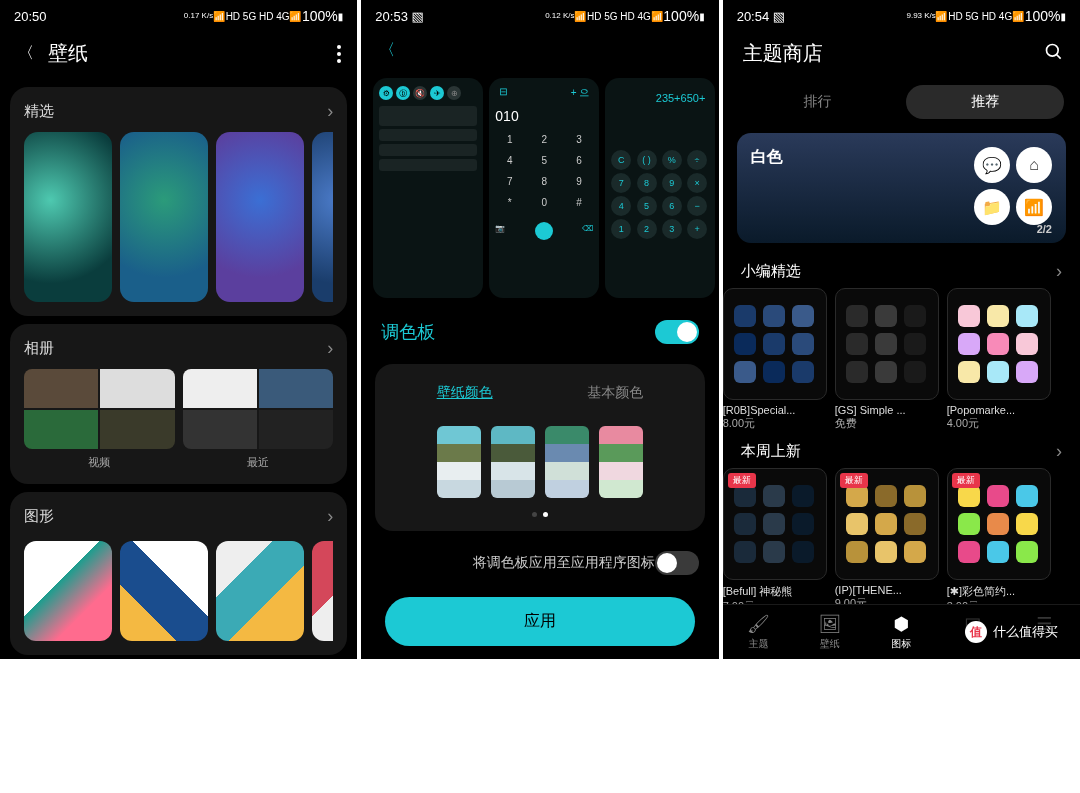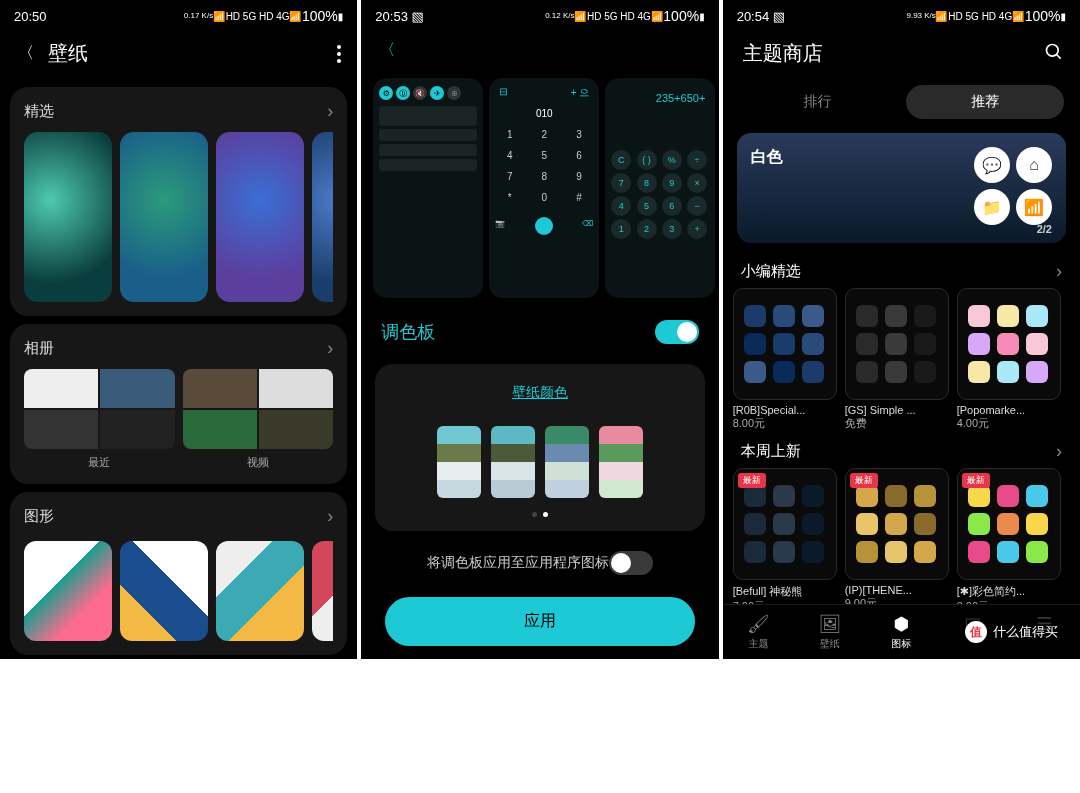--- a/index.html
+++ b/index.html
@@ -42,21 +42,21 @@
 .sh4 { background: linear-gradient(135deg, #d4475a 40%, #eee 40%); }
 
 
 .preview-row { display: flex; gap: 6px; padding: 6px 12px; overflow: hidden; }
 .prev-card { width: 110px; height: 220px; background: #0a1414; border-radius: 14px; flex-shrink: 0; padding: 8px 6px; font-size: 8px; }
 .qs-row { display: flex; gap: 3px; margin-bottom: 6px; }
 .qs { width: 14px; height: 14px; border-radius: 50%; background: #1cc9d4; display:flex; align-items:center; justify-content:center; font-size:8px; color:#000;}
 .qs.off { background: #2a3535; color:#888; }
 .notif { background: #1a2424; height: 12px; border-radius: 3px; margin: 3px 0; }
 .calc-disp { text-align: right; color: #1cc9d4; font-size: 11px; padding: 6px 4px; }
-.calc-010 { text-align: center; color: #fff; font-size: 10px; margin: 8px 0; }
+.calc-010 { color: #fff; font-size: 14px; margin: 8px 0; }
 .keypad { display: grid; grid-template-columns: repeat(3, 1fr); gap: 6px; font-size: 10px; text-align: center; color: #ccc; }
 .keypad div{ padding:2px 0;}
 .call-btn { width: 18px; height: 18px; background: #1cc9d4; border-radius: 50%; margin: 6px auto 0; }
 .calc-keys { display: grid; grid-template-columns: repeat(4, 1fr); gap: 3px; margin-top:40px;}
 .calc-keys div { width: 20px; height: 20px; border-radius: 50%; background: #1a2a2a; color: #1cc9d4; font-size: 9px; display: flex; align-items: center; justify-content: center; }
 
 .palette-head { display: flex; align-items: center; justify-content: space-between; padding: 16px 20px; }
 .palette-title { color: #1cc9d4; font-size: 18px; }
 .toggle { width: 44px; height: 24px; background: #1cc9d4; border-radius: 12px; position: relative; }
 .toggle::after { content: ''; position: absolute; right: 2px; top: 2px; width: 20px; height: 20px; background: #fff; border-radius: 50%; }
@@ -69,33 +69,33 @@
 .tab.active { color: #1cc9d4; text-decoration: underline; }
 .swatches { display: flex; gap: 10px; justify-content: center; margin-top: 18px; }
 .swatch { width: 44px; }
 .sbar { height: 18px; }
 .swatch .sbar:first-child { border-radius: 6px 6px 0 0; }
 .swatch .sbar:last-child { border-radius: 0 0 6px 6px; }
 .dots { display: flex; gap: 6px; justify-content: center; margin-top: 14px; }
 .dot { width: 5px; height: 5px; border-radius: 50%; background: #444; }
 .dot.active { background: #fff; }
 
-.opt-row { display: flex; align-items: center; justify-content: center; padding: 16px 20px; color: #ccc; font-size: 14px; }
+.opt-row { display: flex; align-items: center; justify-content: flex-end; padding: 16px 20px; color: #ccc; font-size: 14px; }
 .apply-btn { background: #1cc9d4; color: #000; text-align: center; padding: 14px; border-radius: 26px; margin: 6px 24px 14px; font-size: 16px; font-weight: 500; }
 
 
 .store-tabs { display: flex; padding: 6px 16px; gap: 10px; }
 .store-tab { flex: 1; text-align: center; padding: 8px; font-size: 14px; color: #888; border-radius: 18px; }
 .store-tab.active { background: #2a2a2a; color: #fff; }
 .banner { margin: 8px 14px; height: 110px; background: linear-gradient(#2a3a5a, #0a1a2a); border-radius: 14px; position: relative; padding: 14px; color: #fff; font-size: 16px; font-weight: bold; }
 .banner-icons { position: absolute; right: 14px; top: 14px; display: grid; grid-template-columns: 1fr 1fr; gap: 6px; }
 .bicon { width: 36px; height: 36px; background: #fff; border-radius: 50%; display:flex; align-items:center; justify-content:center; color:#333; font-size:16px;}
 .pager { position: absolute; right: 14px; bottom: 8px; font-size: 11px; color: #ccc; }
 .sec-row { display: flex; justify-content: space-between; align-items: center; padding: 10px 18px 6px; font-size: 15px; font-weight: 500; }
-.theme-row { display: flex; gap: 8px; padding: 0 10px; overflow: hidden; }
+.theme-row { display: flex; gap: 8px; padding: 0 0; overflow: hidden; }
 .theme-item { width: 104px; flex-shrink: 0; }
 .theme-thumb { width: 104px; height: 112px; border-radius: 10px; background: #0a0a0a; border: 1px solid #2a2a2a; position: relative; overflow:hidden; display:grid; grid-template-columns:repeat(3,1fr); gap:6px; padding:10px; align-content:center;}
 .ticon { width:22px; height:22px; border-radius:6px; }
 .theme-name { font-size: 11px; color: #ddd; margin-top: 4px; white-space: nowrap; overflow: hidden; text-overflow: ellipsis; }
 .theme-price { font-size: 11px; color: #aaa; }
 .badge { position: absolute; top: 4px; left: 4px; background: #e8354a; font-size: 9px; padding: 1px 5px; border-radius: 3px; color:#fff; z-index:2;}
 .bottom-nav { position: absolute; bottom: 0; left: 0; right: 0; display: flex; background: #000; padding: 8px 0; border-top: 1px solid #1a1a1a; }
 .nav-item { flex: 1; text-align: center; font-size: 10px; color: #888; }
 .nav-item.active { color: #fff; }
 .nav-icon { font-size: 18px; display: block; margin-bottom: 2px; }
@@ -142,35 +142,35 @@
   </div>
 
   <div class="card">
     <div class="section-head">
       <span class="section-title">相册</span>
       <span class="chevron">›</span>
     </div>
     <div class="album-row">
       <div class="album-item">
         <div class="album-grid">
+            <div style="background:#5a4a3a"></div>
+            <div style="background:#ddd"></div>
+            <div style="background:#2a6a3a"></div>
+            <div style="background:#3a3a2a"></div>
+          </div>
+        <div class="album-label">视频</div>
+      </div>
+      <div class="album-item">
+        <div class="album-grid">
             <div style="background:#eee"></div>
             <div style="background:#3a5a7a"></div>
             <div style="background:#333"></div>
             <div style="background:#222"></div>
           </div>
         <div class="album-label">最近</div>
-      </div>
-      <div class="album-item">
-        <div class="album-grid">
-            <div style="background:#5a4a3a"></div>
-            <div style="background:#ddd"></div>
-            <div style="background:#2a6a3a"></div>
-            <div style="background:#3a3a2a"></div>
-          </div>
-        <div class="album-label">视频</div>
       </div>
     </div>
   </div>
 
   <div class="card">
     <div class="section-head">
       <span class="section-title">图形</span>
       <span class="chevron">›</span>
     </div>
     <div class="shape-row">
@@ -263,20 +263,21 @@
   </div>
 
   <div class="palette-head">
     <span class="palette-title">调色板</span>
     <div class="toggle"></div>
   </div>
 
   <div class="color-section">
     <div class="tabs-row">
       <div class="tab active">壁纸颜色</div>
+      <div class="tab">基本颜色</div>
     </div>
     <div class="swatches" id="swatches">
         <div class="swatch">
           <div class="sbar" style="background: rgb(111, 199, 212);"></div>
           <div class="sbar" style="background: rgb(107, 122, 74);"></div>
           <div class="sbar" style="background: rgb(232, 238, 240);"></div>
           <div class="sbar" style="background: rgb(200, 216, 224);"></div>
         </div>
         <div class="swatch">
           <div class="sbar" style="background: rgb(94, 184, 196);"></div>

